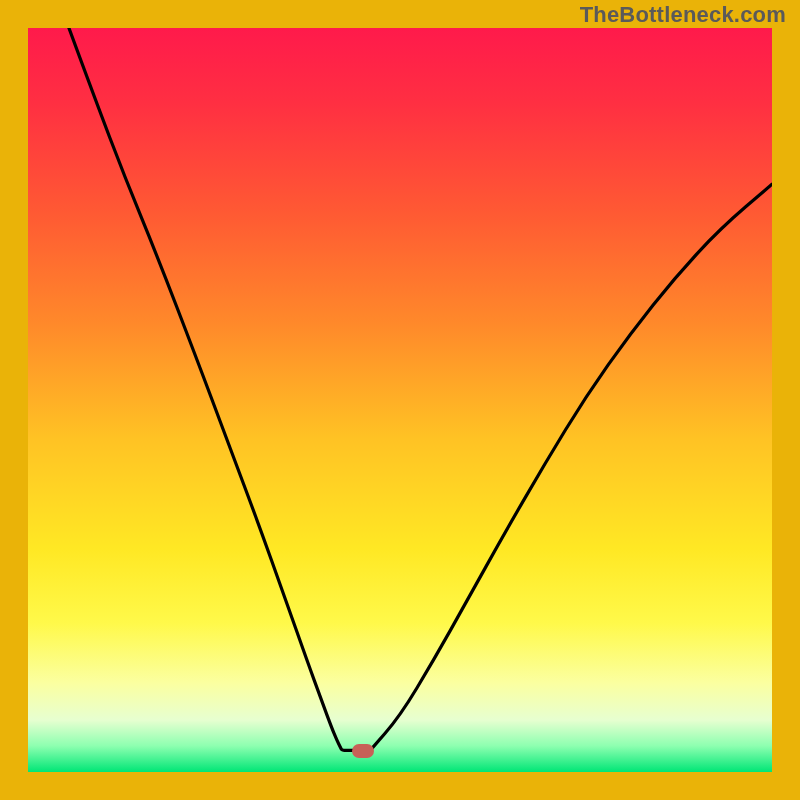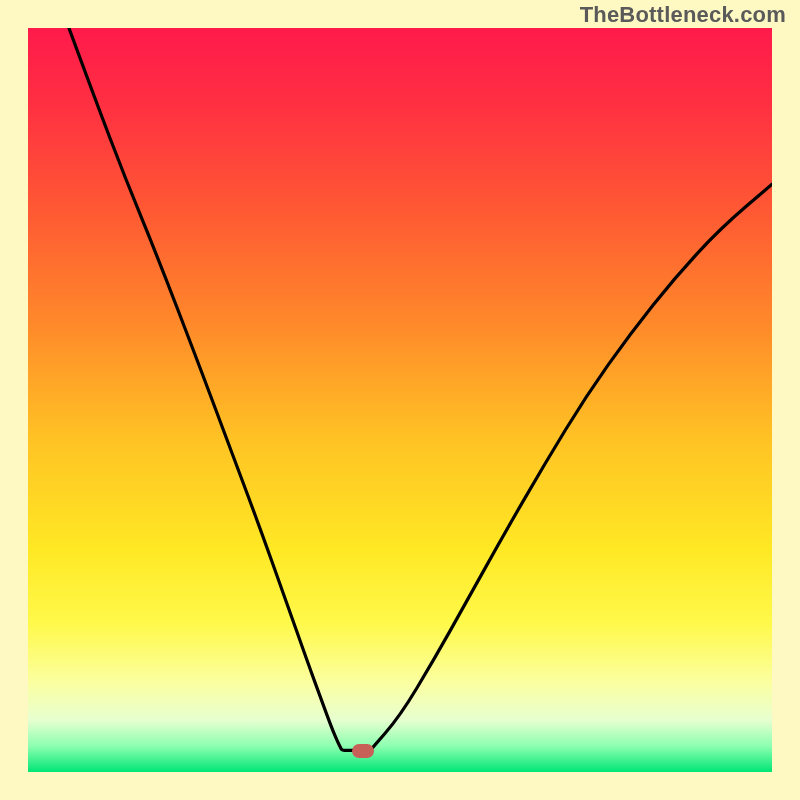--- a/index.html
+++ b/index.html
@@ -10,21 +10,21 @@
     overflow: hidden;
     background: #000;
     font-family: Arial, Helvetica, sans-serif;
   }
   .frame {
     position: absolute;
     left: 0;
     top: 0;
     width: 800px;
     height: 800px;
-    background: #fef9c3;
+    background: #eab308;
   }
   .plot {
     position: absolute;
     left: 28px;
     top: 28px;
     width: 744px;
     height: 744px;
   }
   .watermark {
     position: absolute;

